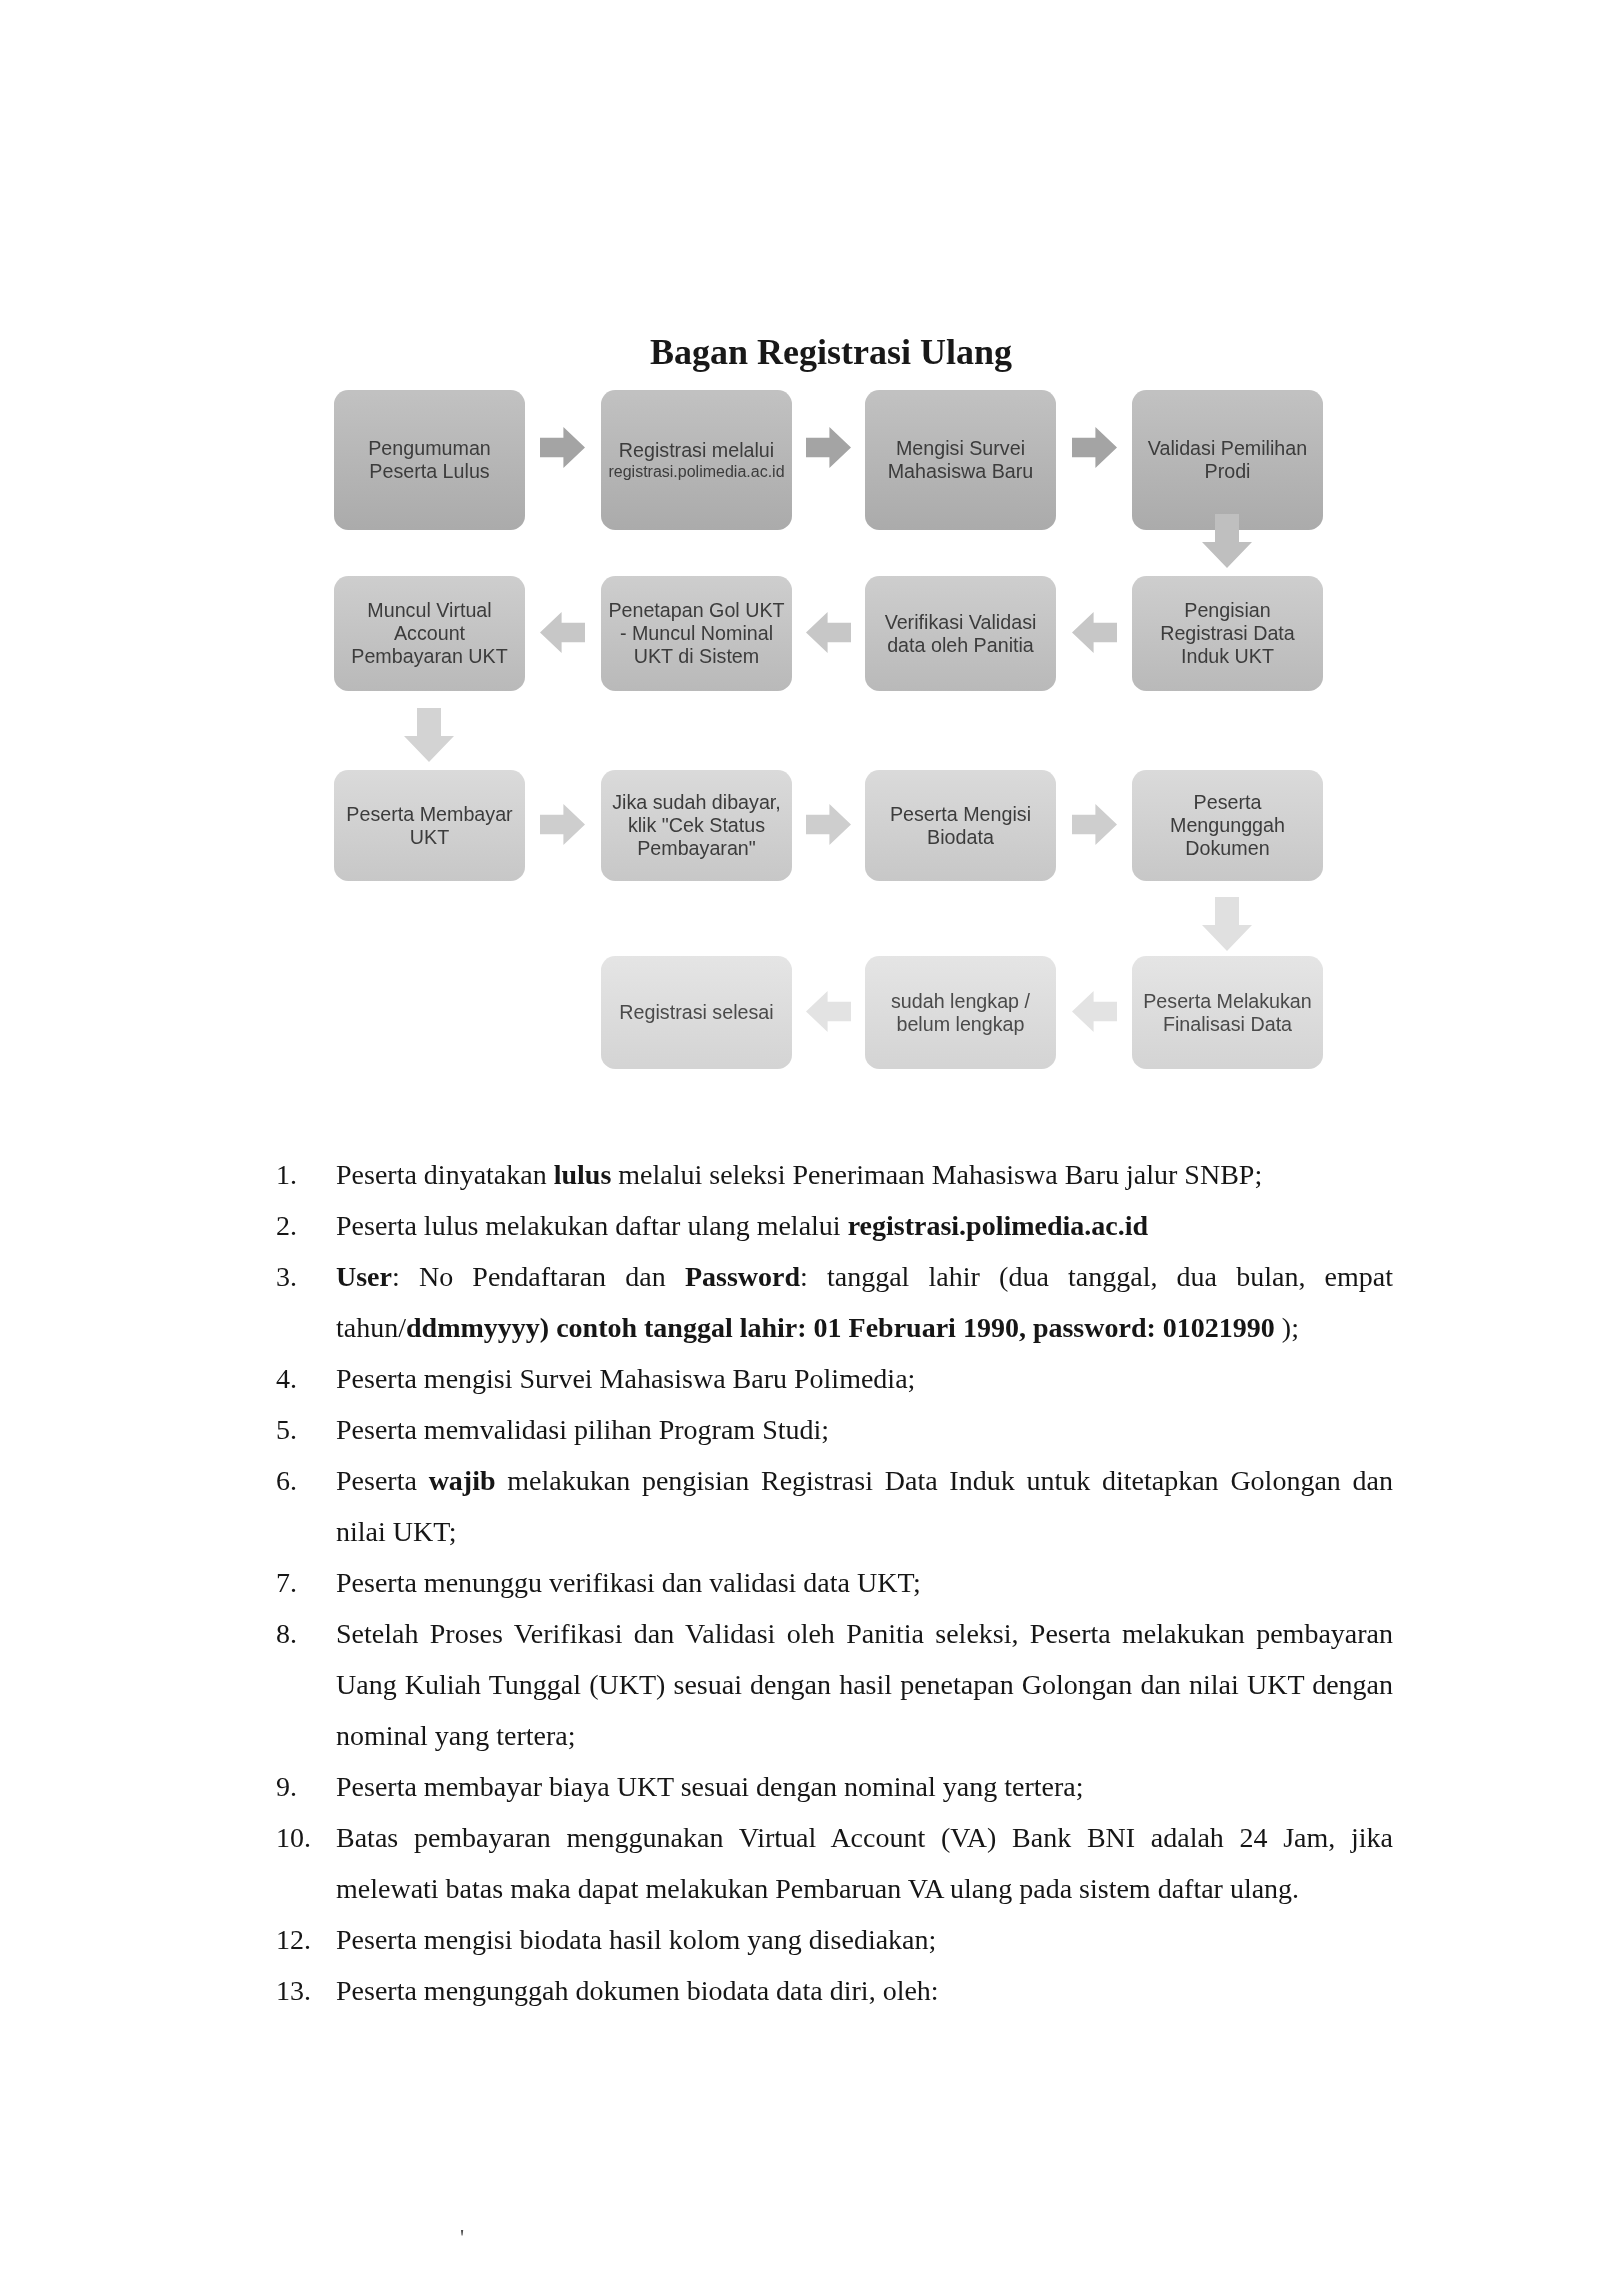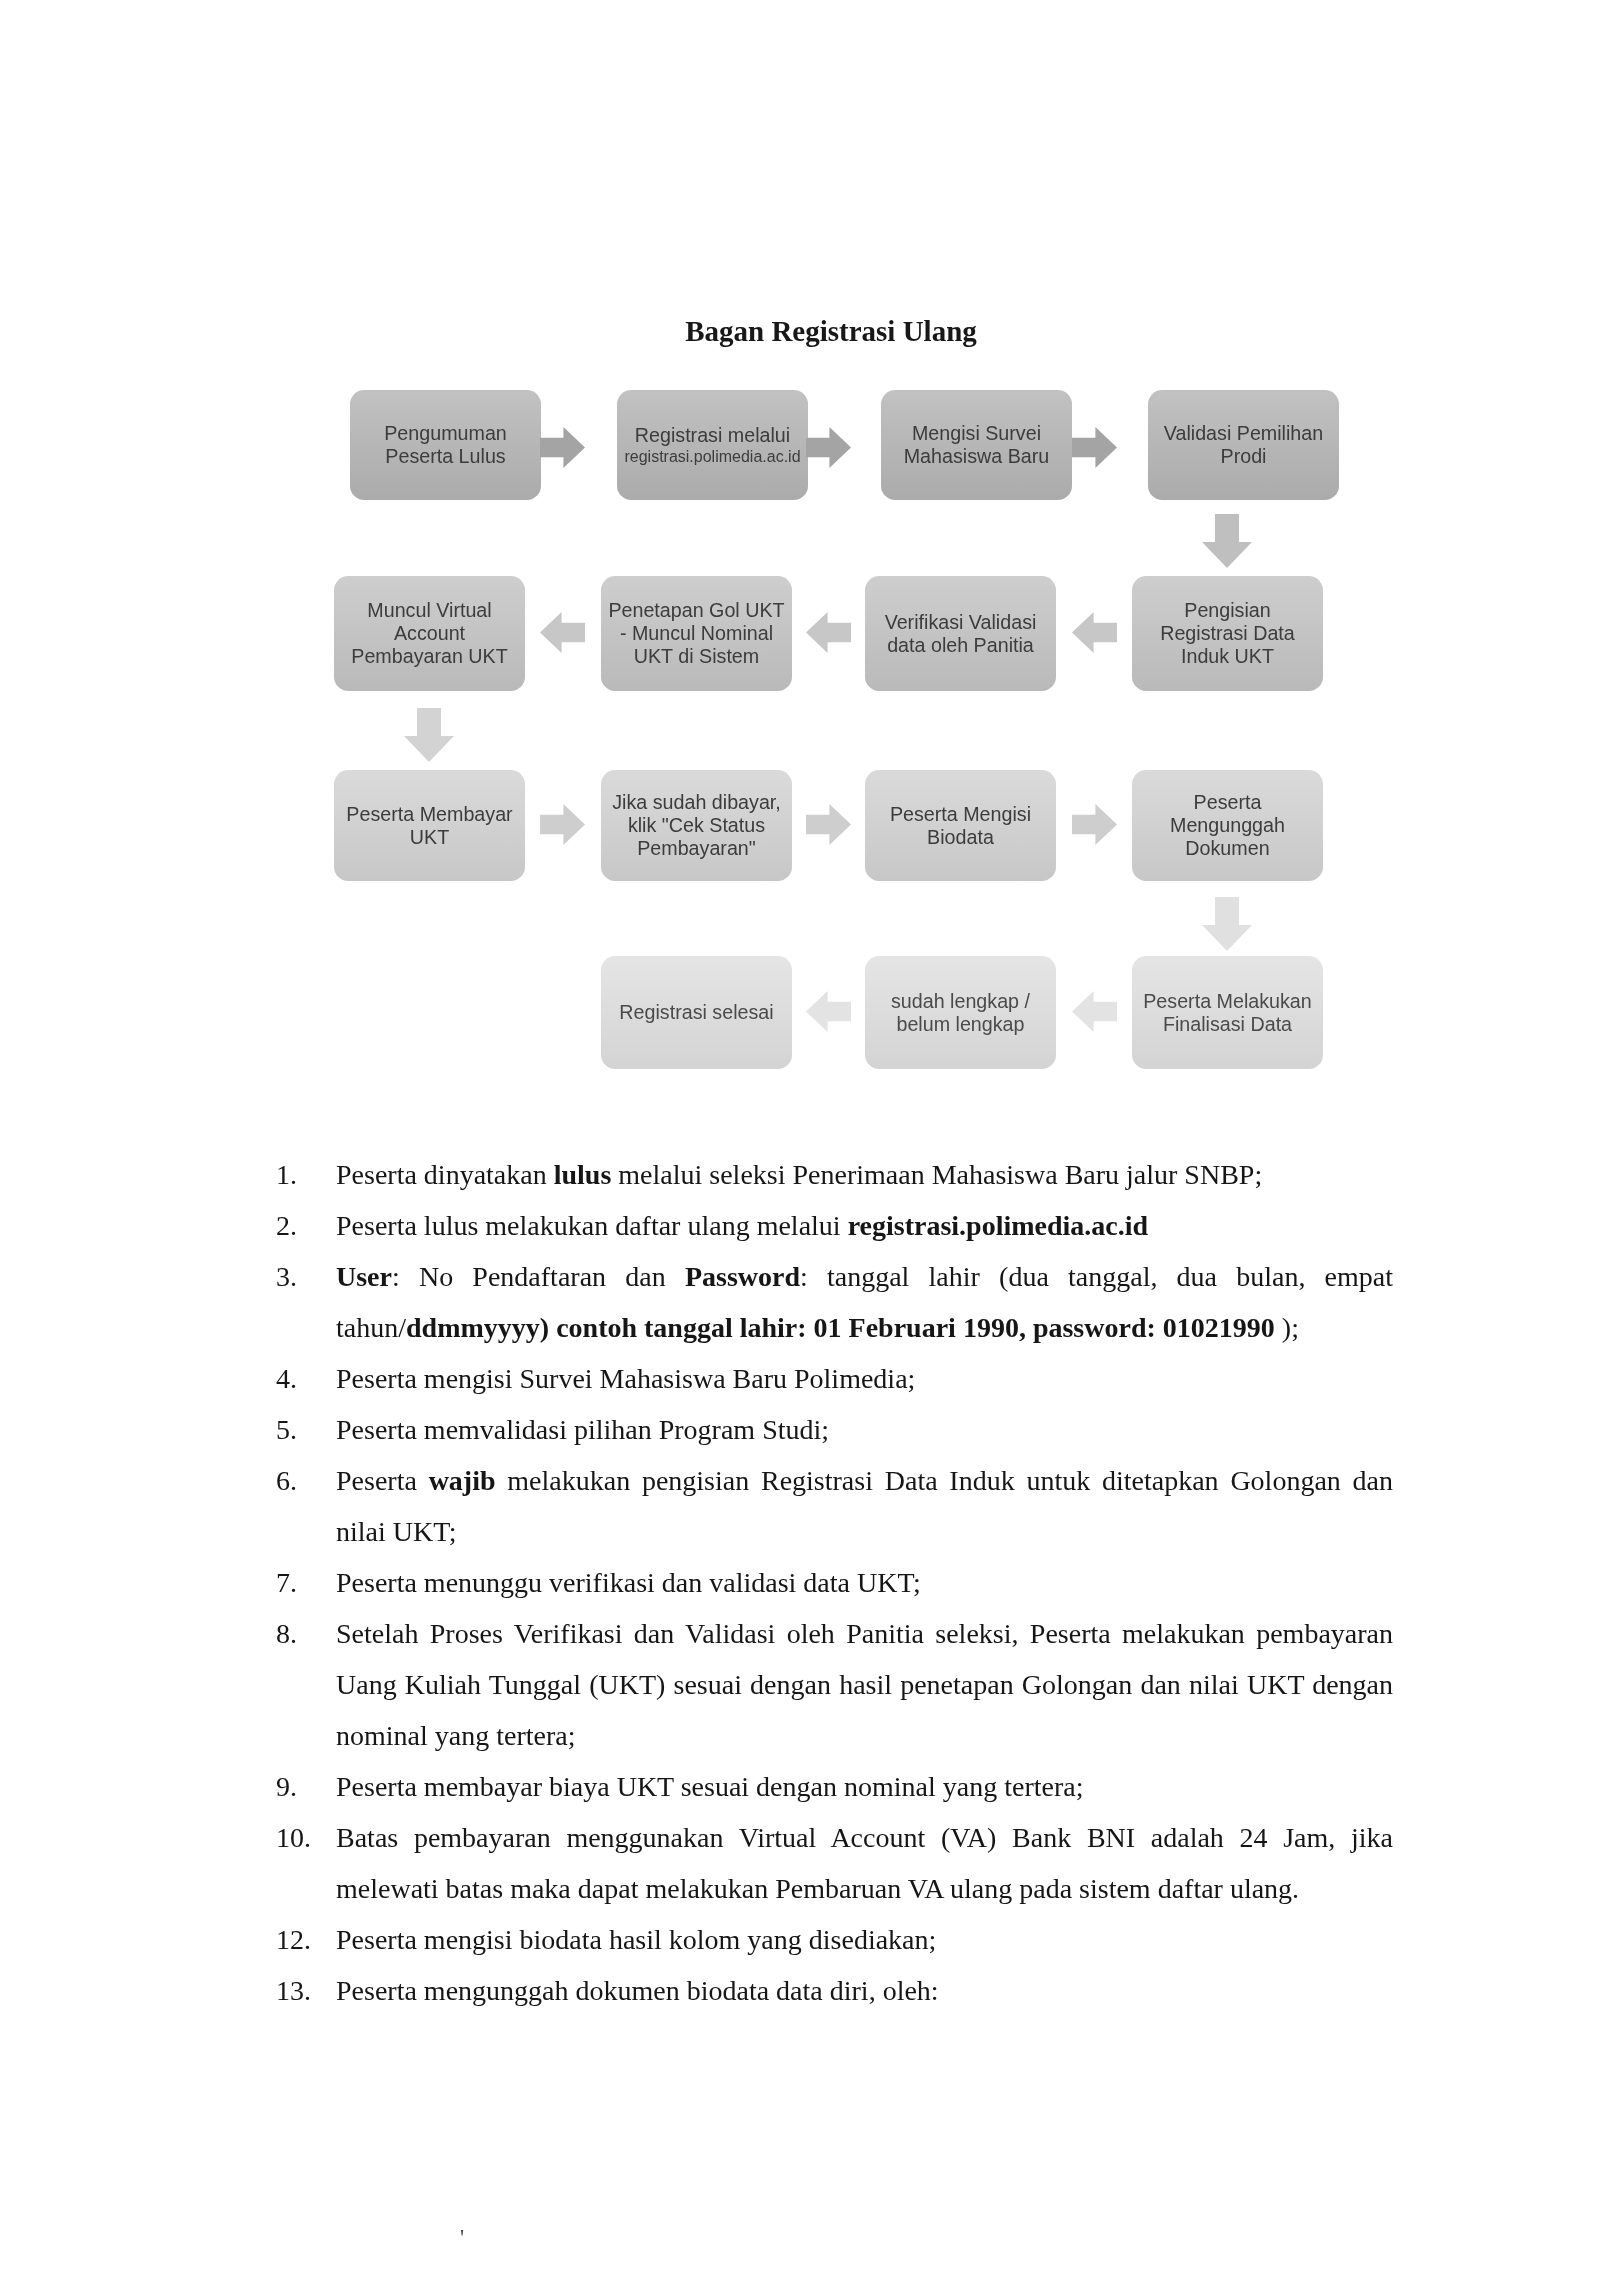--- a/index.html
+++ b/index.html
@@ -1,31 +1,31 @@
 <!DOCTYPE html>
 <html style="font-size:14.3px"><head>
 <meta charset="utf-8">
 <style>
   html,body{margin:0;padding:0;background:#e8e8e8;}
   .page{position:relative;width:1624px;height:2293px;background:#ffffff;overflow:hidden;
         font-family:"Liberation Serif","DejaVu Serif",serif;color:#161616;}
 
   
-  .title{position:absolute;left:0;right:0;top:315px;margin:0 0 0 38px;text-align:center;
-         font-family:"Liberation Serif","DejaVu Serif",serif;font-size:29px;font-weight:bold;color:#181818;}
+  .title{position:absolute;left:0;right:0;top:315px;margin:16px 0 0 38px;text-align:center;
+         font-family:"Liberation Serif","DejaVu Serif",serif;font-size:36px;font-weight:bold;color:#181818;}
 
   
   .box{position:absolute;width:191px;border-radius:14.3px;display:flex;flex-direction:column;
        align-items:center;justify-content:center;text-align:center;
        font-family:"Liberation Sans","DejaVu Sans",sans-serif;font-size:19.7px;line-height:23px;color:#3c3c3c;
        background-image:linear-gradient(180deg,rgba(255,255,255,.18),rgba(0,0,0,.05));}
   .box .lbl{white-space:pre-line;}
   .box .sub{white-space:pre-line;font-size:16px;line-height:19px;margin-top:0.9px;}
   .c1{left:334px}.c2{left:601px}.c3{left:865px}.c4{left:1132px}
-  .r1{top:390px;height:110px;background-color:#b4b4b4;margin-left:16px;}
+  .r1{top:390px;height:140px;background-color:#b4b4b4;}
   .r2{top:576px;height:115px;background-color:#c3c3c3;}
   .r3{top:770px;height:111px;background-color:#d2d2d2;}
   .r4{top:956px;height:113px;background-color:#dfdfdf;color:#4a4a4a;}
 
   .arr{position:absolute;}
   .arr.right{width:45px;height:41px;clip-path:polygon(0 26%,52% 26%,52% 0,100% 50%,52% 100%,52% 74%,0 74%);}
   .arr.left {width:45px;height:41px;clip-path:polygon(100% 26%,48% 26%,48% 0,0 50%,48% 100%,48% 74%,100% 74%);}
   .arr.down {width:50px;height:54px;clip-path:polygon(26% 0,74% 0,74% 52%,100% 52%,50% 100%,0 52%,26% 52%);}
   .ar1{background:#a4a4a4}.ar2{background:#c7c7c7}.ar3{background:#cecece}.ar4{background:#e3e3e3}
   .ad1{background:#bfbfbf}.ad2{background:#d3d3d3}.ad3{background:#e0e0e0}

